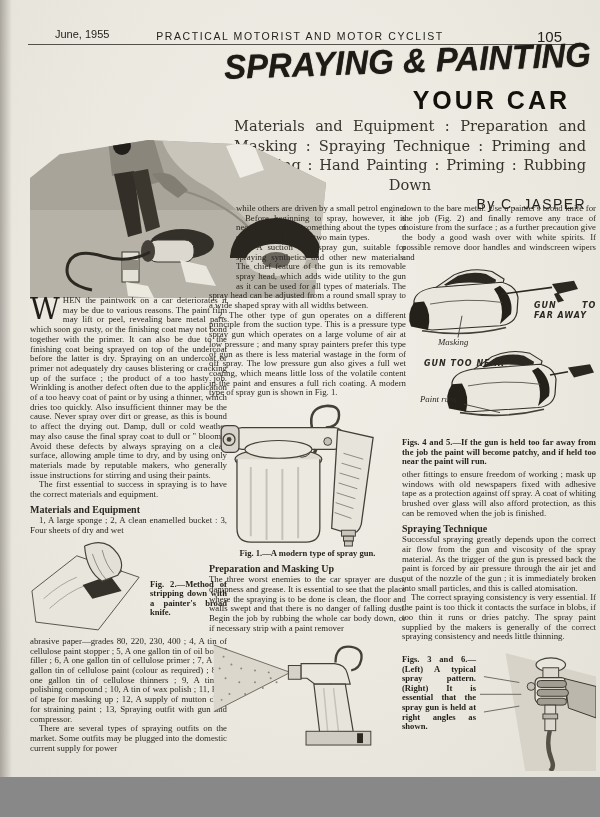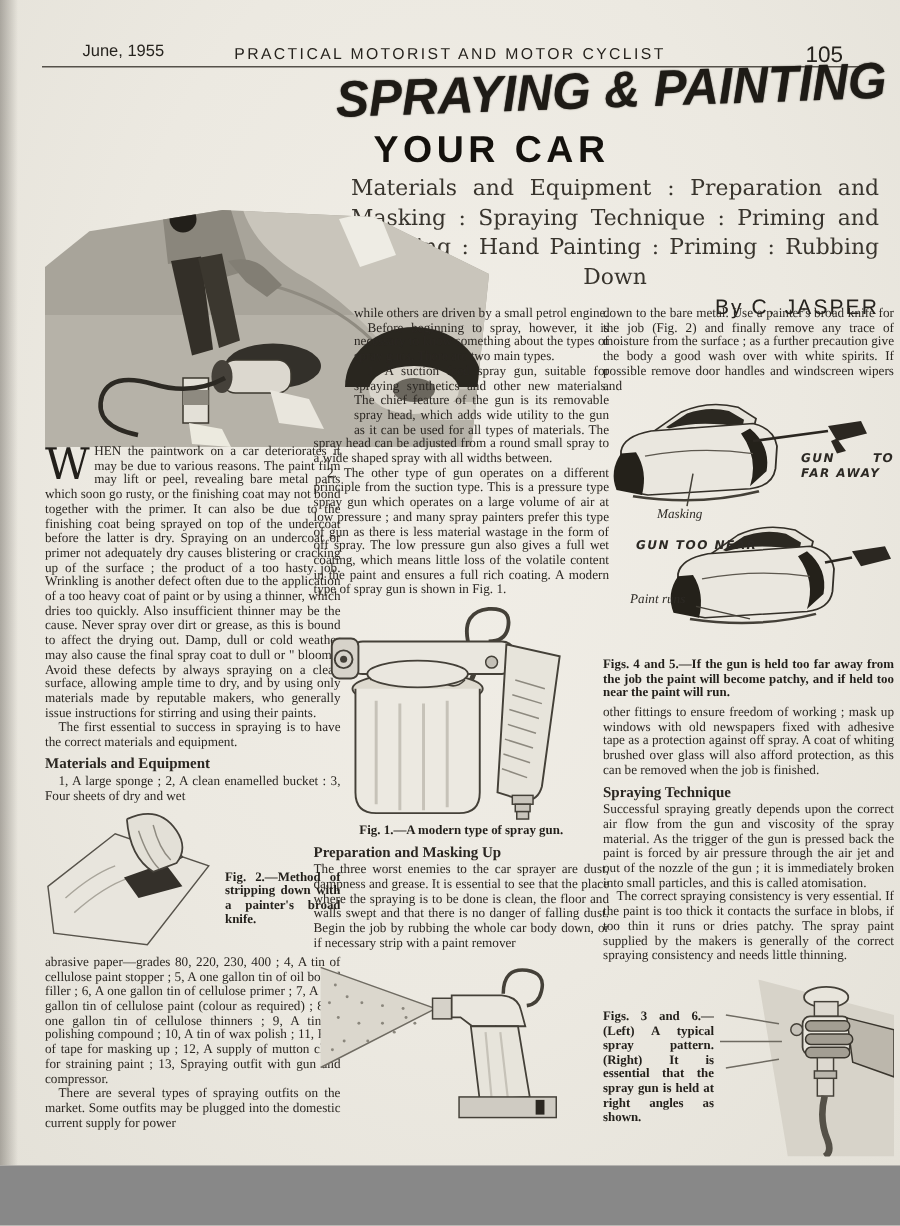--- a/index.html
+++ b/index.html
@@ -13,21 +13,21 @@
   .hdr-date{position:absolute;left:55px;top:28px;font-family:"Liberation Sans",sans-serif;font-size:11px;color:#26231e;}
   .hdr-journal{position:absolute;left:0;right:0;top:30px;text-align:center;font-family:"Liberation Sans",sans-serif;
                font-size:10.5px;letter-spacing:1.6px;color:#26231e;}
   .hdr-page{position:absolute;right:38px;top:28px;font-family:"Liberation Sans",sans-serif;font-size:15px;color:#26231e;}
   .hdr-rule{position:absolute;left:28px;right:24px;top:44px;height:1px;background:#55514a;}
   
   .main-title{position:absolute;left:224px;top:48px;width:378px;text-align:center;white-space:nowrap;
               font-family:"Liberation Sans",sans-serif;font-weight:bold;font-style:italic;
               font-size:34px;color:#1e1b16;transform:rotate(-2deg) scaleX(.97);transform-origin:left center;
               text-shadow:0 0 1px #4a463f;}
-  .your-car{position:absolute;left:249px;top:86px;width:340px;text-align:left;
+  .your-car{position:absolute;left:230px;top:86px;width:340px;text-align:right;
             font-family:"Liberation Sans",sans-serif;font-weight:bold;font-size:25px;letter-spacing:3px;color:#14110d;}
   .topics{position:absolute;left:234px;top:116px;width:352px;font-family:"DejaVu Serif",serif;
           font-size:14.6px;line-height:19.5px;color:#38342d;text-align:justify;text-align-last:center;}
   .byline{position:absolute;left:234px;top:196px;width:352px;text-align:right;
           font-family:"Liberation Sans",sans-serif;font-size:14px;letter-spacing:1.4px;color:#26231e;}
   
   .photo{position:absolute;left:30px;top:140px;width:296px;height:158px;
          clip-path:polygon(0 24%,10% 9%,40% 0,74% 3%,100% 27%,96% 100%,0 100%);}
   .photo svg{display:block;width:100%;height:100%;}
   
@@ -51,21 +51,21 @@
   
   .fig45{position:relative;width:194px;height:172px;margin:2px 0 2px;}
   .fig45 svg{display:block;width:194px;height:172px;}
   .lbl-script{position:absolute;font-family:"DejaVu Sans",sans-serif;font-style:italic;font-weight:bold;
               font-size:8px;letter-spacing:1px;color:#2c2924;}
   .lbl-ital{position:absolute;font-family:"Liberation Serif",serif;font-style:italic;font-size:8.8px;color:#2c2924;}
   .fig45-cap{text-align:justify;margin:2px 0 3px;}
   
   .figmid-art{display:block;margin:5px auto 0;}
   .fig36-row{display:flex;gap:4px;margin-top:11px;align-items:flex-start;}
-  .fig36-cap{flex:0 0 74px;text-align:justify;margin-top:20px;}
+  .fig36-cap{flex:0 0 74px;text-align:justify;margin-top:2px;}
 </style>
 </head>
 <body>
 
 <div class="page">
   <div class="spine"></div>
 
   <div class="hdr-date">June, 1955</div>
   <div class="hdr-journal">PRACTICAL MOTORIST AND MOTOR CYCLIST</div>
   <div class="hdr-page">105</div>

